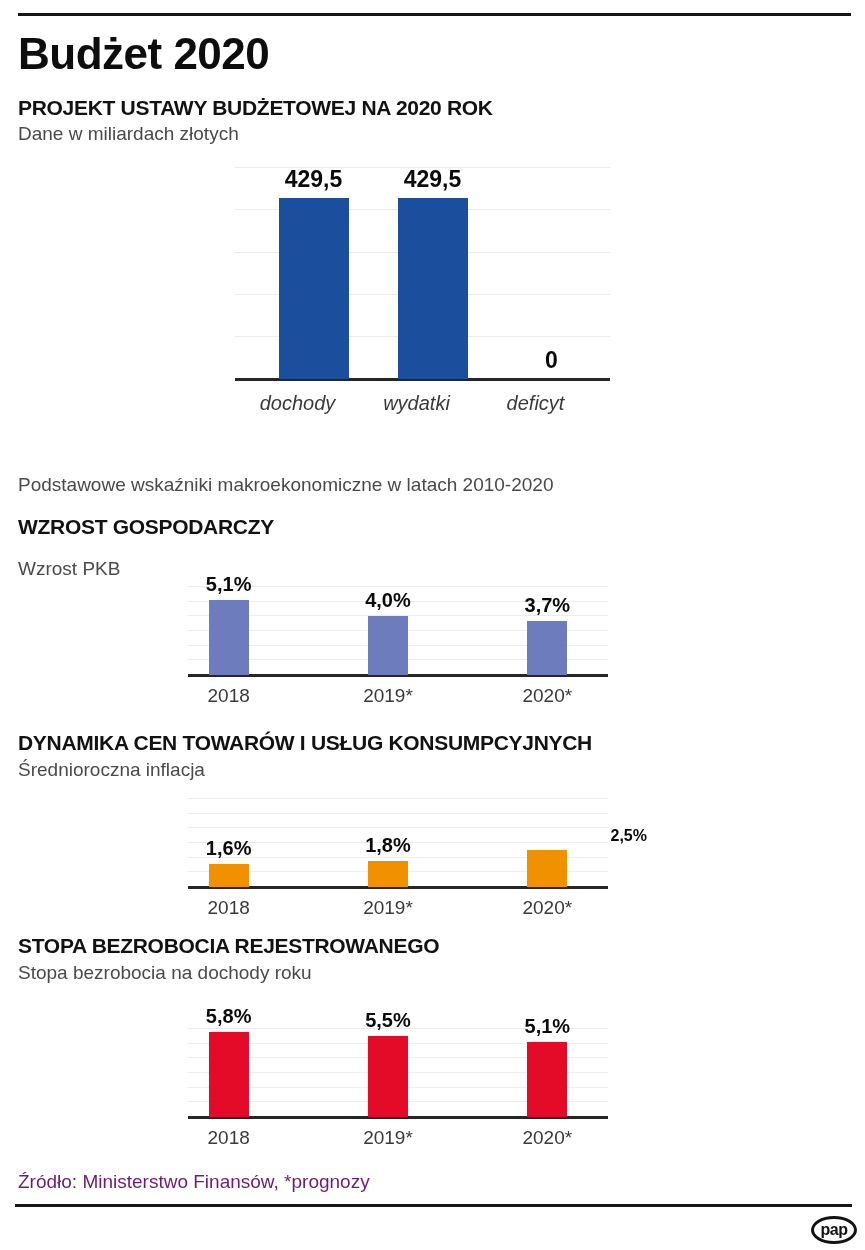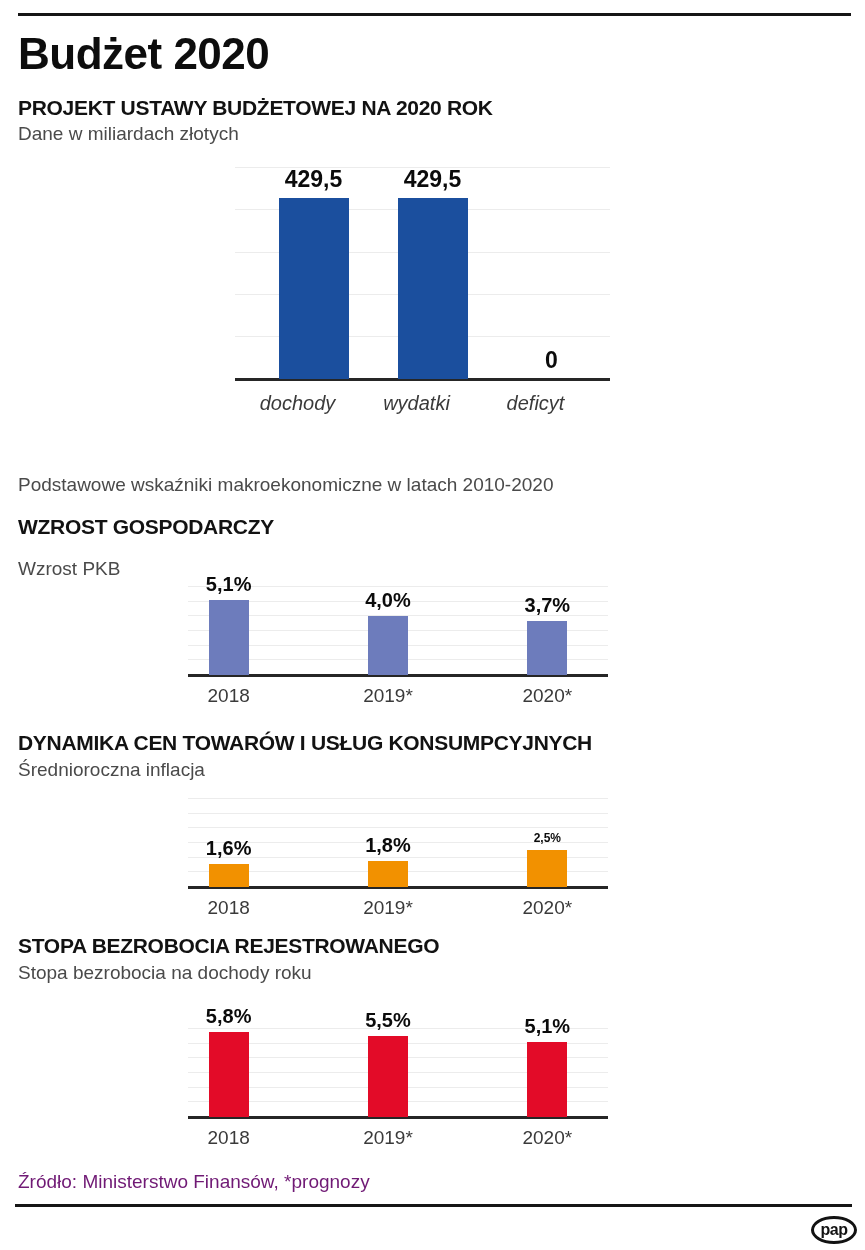--- a/index.html
+++ b/index.html
@@ -128,21 +128,21 @@
           <div class="slot">
             <div class="bar" style="width: 40px; height: 23.5px; background: rgb(242, 145, 0);"></div>
             <div class="vlabel" style="bottom: 29.5px; font-size: 20px;">1,6%</div>
           </div>
           <div class="slot">
             <div class="bar" style="width: 40px; height: 26.5px; background: rgb(242, 145, 0);"></div>
             <div class="vlabel" style="bottom: 32.5px; font-size: 20px;">1,8%</div>
           </div>
           <div class="slot">
             <div class="bar" style="width: 40px; height: 36.8px; background: rgb(242, 145, 0);"></div>
-            <div class="vlabel" style="bottom: 42.8px; font-size: 12px;">2,5%</div>
+            <div class="vlabel" style="bottom: 42.8px; font-size: 16px; text-align: right;">2,5%</div>
           </div>
         </div>
       </div>
       <div class="cats" style="left: 149px; width: 478px; top: 107px;">
         <div class="cat" style="font-size: 19px;">2018</div>
         <div class="cat" style="font-size: 19px;">2019*</div>
         <div class="cat" style="font-size: 19px;">2020*</div>
       </div>
     </div>
 

